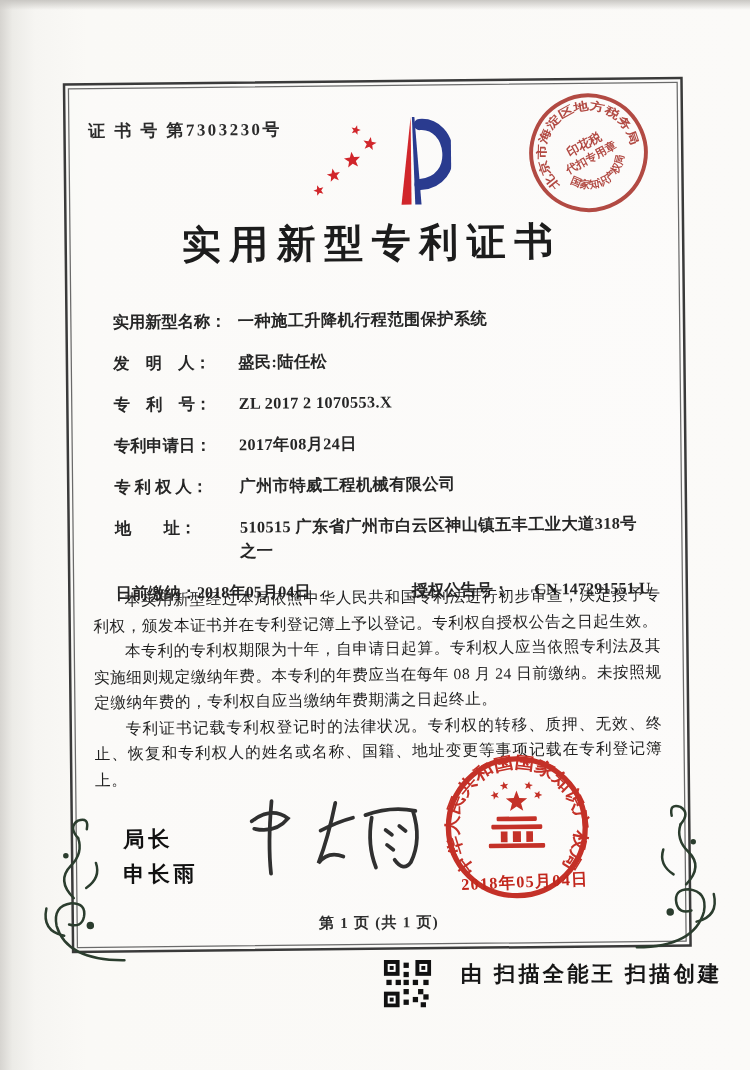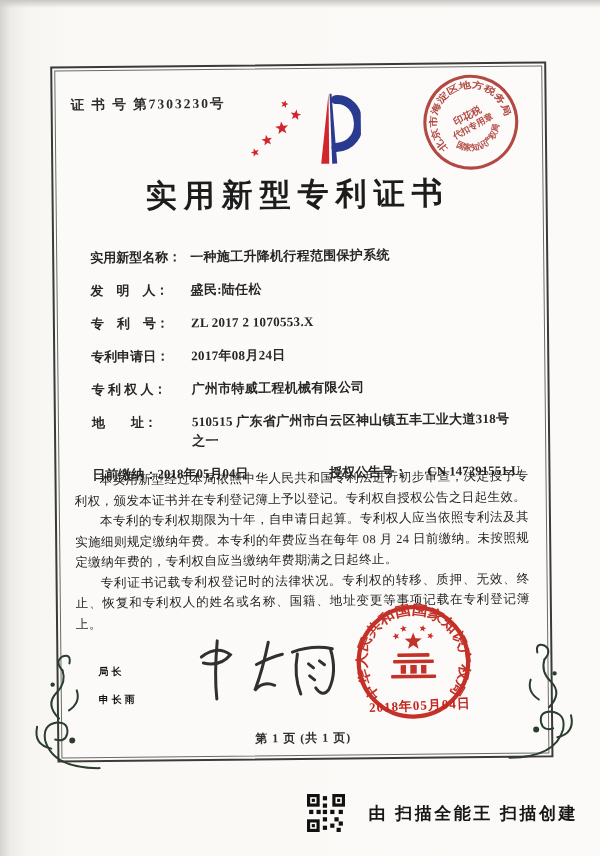--- a/index.html
+++ b/index.html
@@ -18,29 +18,29 @@
     letter-spacing:7px;color:#1c1c1c;}
   .fields{left:92px;top:246px;width:428px;}
   .row{display:flex;font-size:13px;font-weight:600;line-height:19px;margin-bottom:14px;color:#262626;}
   .row .lab{width:100px;flex:none;white-space:nowrap;}
   .row .val{flex:1;letter-spacing:0.3px;}
   .grant{display:flex;font-size:13px;font-weight:600;line-height:19px;color:#262626;}
   .grant .pair2{margin-left:auto;margin-right:20px;}
   .paras{left:74px;top:468px;width:454px;font-size:12.5px;line-height:20.5px;
     text-align:justify;letter-spacing:0.4px;color:#1f1f1f;}
   .paras p{margin:0;text-indent:2em;}
-  .director{left:96px;top:656px;font-size:10px;font-weight:700;letter-spacing:3px;line-height:28px;color:#111;}
+  .director{left:96px;top:656px;font-size:17px;font-weight:700;letter-spacing:3px;line-height:28px;color:#111;}
   .sig{left:182px;top:630px;}
   .sealTop{left:424px;top:74px;transform:rotate(-28deg);opacity:0.88;}
   .sealBottom{left:352px;top:604px;opacity:0.95;}
   .sealDate{left:352px;top:698px;width:130px;text-align:center;color:#c2271d;
     font-size:13px;font-weight:700;letter-spacing:1px;transform:rotate(-2deg);}
   .flourish{pointer-events:none;}
   .footer{left:54px;top:730px;width:492px;text-align:center;font-size:12px;font-weight:600;letter-spacing:1px;color:#2e2e2e;}
-  .scanNote{position:absolute;right:22px;top:794px;display:flex;align-items:center;gap:24px;}
+  .scanNote{position:absolute;right:22px;top:768px;display:flex;align-items:flex-start;gap:24px;}
   .scanNote .txt{font-size:17px;font-weight:700;letter-spacing:2.5px;color:#161616;
     font-family:"Liberation Sans","DejaVu Sans",sans-serif;}
 </style>
 </head>
 <body>
 
 <div class="paper">
   <div class="scan">
 
     <div class="frame"></div>

